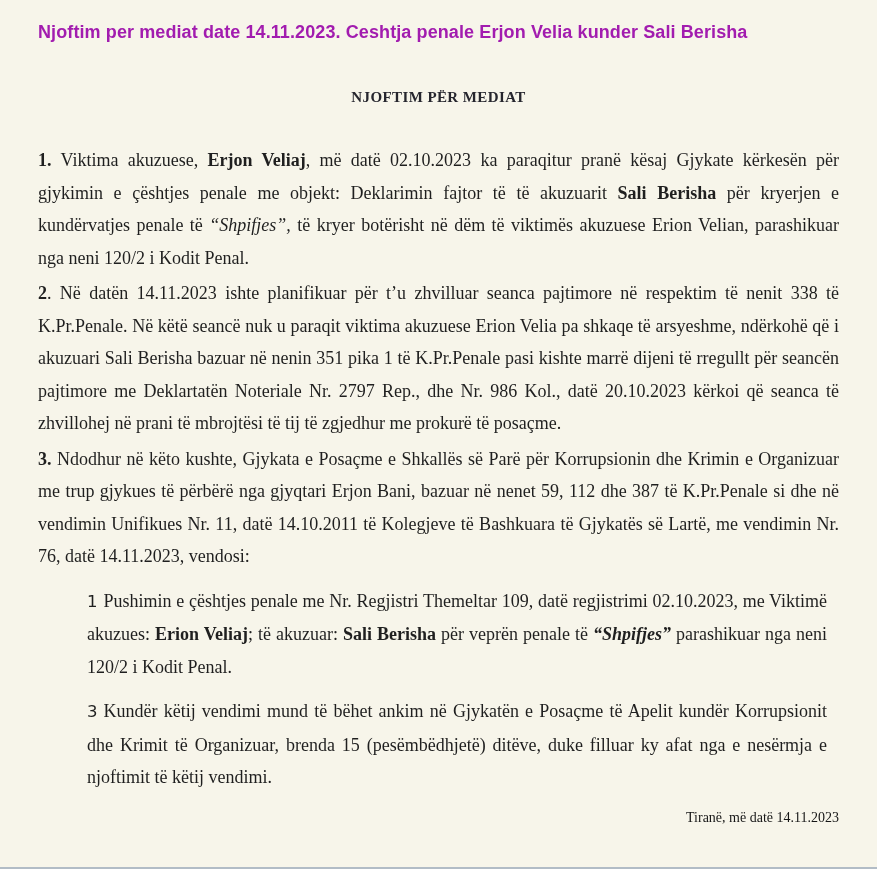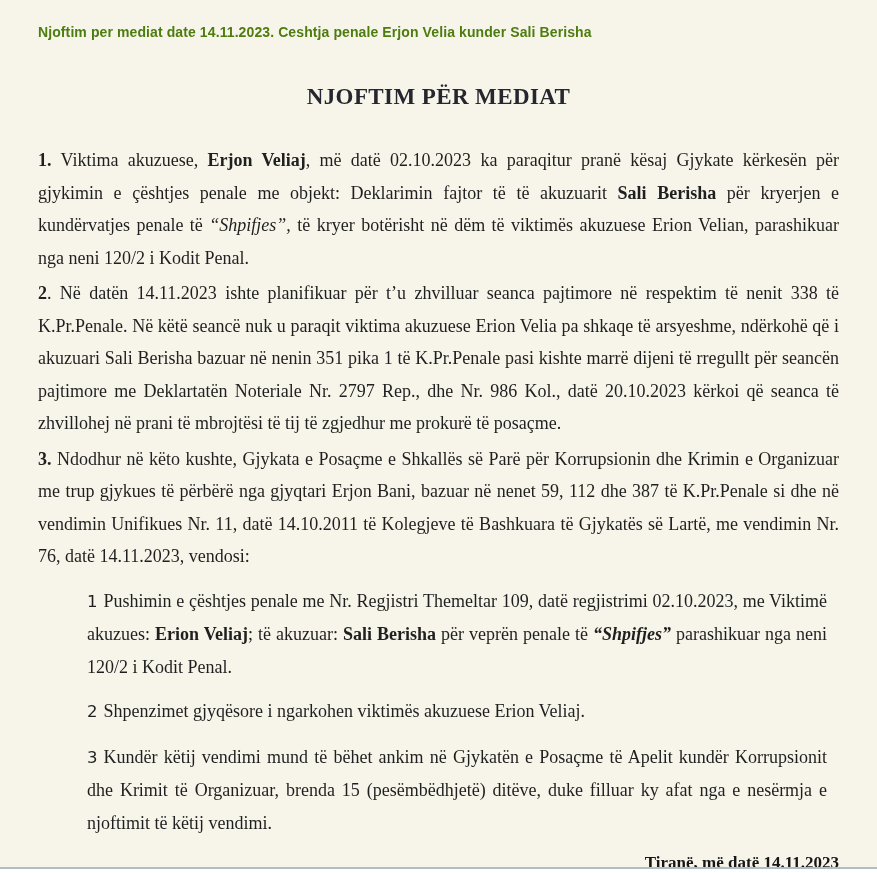--- a/index.html
+++ b/index.html
@@ -16,30 +16,30 @@
     height: 867px;
     background: #f7f5ea;
     padding: 20px 38px 0 38px;
     overflow: hidden;
     font-family: "Liberation Serif", serif;
     color: #1f1f1f;
   }
   .header-title {
     font-family: "Liberation Sans", sans-serif;
     font-weight: bold;
-    font-size: 14px;
+    font-size: 18px;
     line-height: 24px;
-    color: #4d7c0f;
+    color: #a21caf;
     letter-spacing: 0.1px;
   }
   .doc-title {
     margin-top: 41px;
     text-align: center;
     font-weight: bold;
-    font-size: 23px;
+    font-size: 15px;
     line-height: 24px;
     color: #26262e;
     letter-spacing: 0.4px;
   }
   .body-copy {
     font-size: 18px;
     line-height: 32.5px;
     text-align: justify;
   }
   p.para {
@@ -57,22 +57,22 @@
   }
   .num {
     font-family: "DejaVu Sans", sans-serif;
     font-size: 16.5px;
     margin-right: 6px;
     color: #1f1f1f;
   }
   .signature {
     margin-top: 3px;
     text-align: right;
-    font-weight: bold;
-    font-size: 17px;
+    font-weight: normal;
+    font-size: 14px;
     line-height: 24px;
     color: #161616;
   }
   .bottom-rule {
     width: 877px;
     height: 2px;
     background: #b2bcc6;
   }
   .bottom-gap {
     width: 877px;
@@ -87,21 +87,20 @@
   <div class="header-title">Njoftim per mediat date 14.11.2023. Ceshtja penale Erjon Velia kunder Sali Berisha</div>
   <div class="doc-title">NJOFTIM PËR MEDIAT</div>
 
   <div class="body-copy">
     <p class="para"><span style="font-weight: bold;">1.</span><span> Viktima akuzuese, </span><span style="font-weight: bold;">Erjon Veliaj</span><span>, më datë 02.10.2023 ka paraqitur pranë kësaj Gjykate kërkesën për gjykimin e çështjes penale me objekt: Deklarimin fajtor të të akuzuarit </span><span style="font-weight: bold;">Sali Berisha</span><span> për kryerjen e kundërvatjes penale të </span><span style="font-style: italic;">“Shpifjes”,</span><span> të kryer botërisht në dëm të viktimës akuzuese Erion Velian, parashikuar nga neni 120/2 i Kodit Penal.</span></p>
     <p class="para"><span style="font-weight: bold;">2</span><span>. Në datën 14.11.2023 ishte planifikuar për t’u zhvilluar seanca pajtimore në respektim të nenit 338 të K.Pr.Penale. Në këtë seancë nuk u paraqit viktima akuzuese Erion Velia pa shkaqe të arsyeshme, ndërkohë që i akuzuari Sali Berisha bazuar në nenin 351 pika 1 të K.Pr.Penale pasi kishte marrë dijeni të rregullt për seancën pajtimore me Deklartatën Noteriale Nr. 2797 Rep., dhe Nr. 986 Kol., datë 20.10.2023 kërkoi që seanca të zhvillohej në prani të mbrojtësi të tij të zgjedhur me prokurë të posaçme.</span></p>
     <p class="para"><span style="font-weight: bold;">3.</span><span> Ndodhur në këto kushte, Gjykata e Posaçme e Shkallës së Parë për Korrupsionin dhe Krimin e Organizuar me trup gjykues të përbërë nga gjyqtari Erjon Bani, bazuar në nenet 59, 112 dhe 387 të K.Pr.Penale si dhe në vendimin Unifikues Nr. 11, datë 14.10.2011 të Kolegjeve të Bashkuara të Gjykatës së Lartë, me vendimin Nr. 76, datë 14.11.2023, vendosi:</span></p>
 
     <div class="decision-list">
       <p class="item"><span class="num">1</span><span><span>Pushimin e çështjes penale me Nr. Regjistri Themeltar 109, datë regjistrimi 02.10.2023, me Viktimë akuzues: </span><span style="font-weight: bold;">Erion Veliaj</span><span>; të akuzuar: </span><span style="font-weight: bold;">Sali Berisha</span><span> për veprën penale të </span><span style="font-weight: bold; font-style: italic;">“Shpifjes”</span><span> parashikuar nga neni 120/2 i Kodit Penal.</span></span></p>
-      <p class="item"><span class="num">2</span><span><span>Shpenzimet gjyqësore i ngarkohen viktimës akuzuese Erion Veliaj.</span></span></p>
       <p class="item"><span class="num">3</span><span><span>Kundër këtij vendimi mund të bëhet ankim në Gjykatën e Posaçme të Apelit kundër Korrupsionit dhe Krimit të Organizuar, brenda 15 (pesëmbëdhjetë) ditëve, duke filluar ky afat nga e nesërmja e njoftimit të këtij vendimi.</span></span></p>
     </div>
   </div>
 
   <div class="signature">Tiranë, më datë 14.11.2023</div>
 </div>
 
 <div class="bottom-rule"></div>
 <div class="bottom-gap"></div>
 

